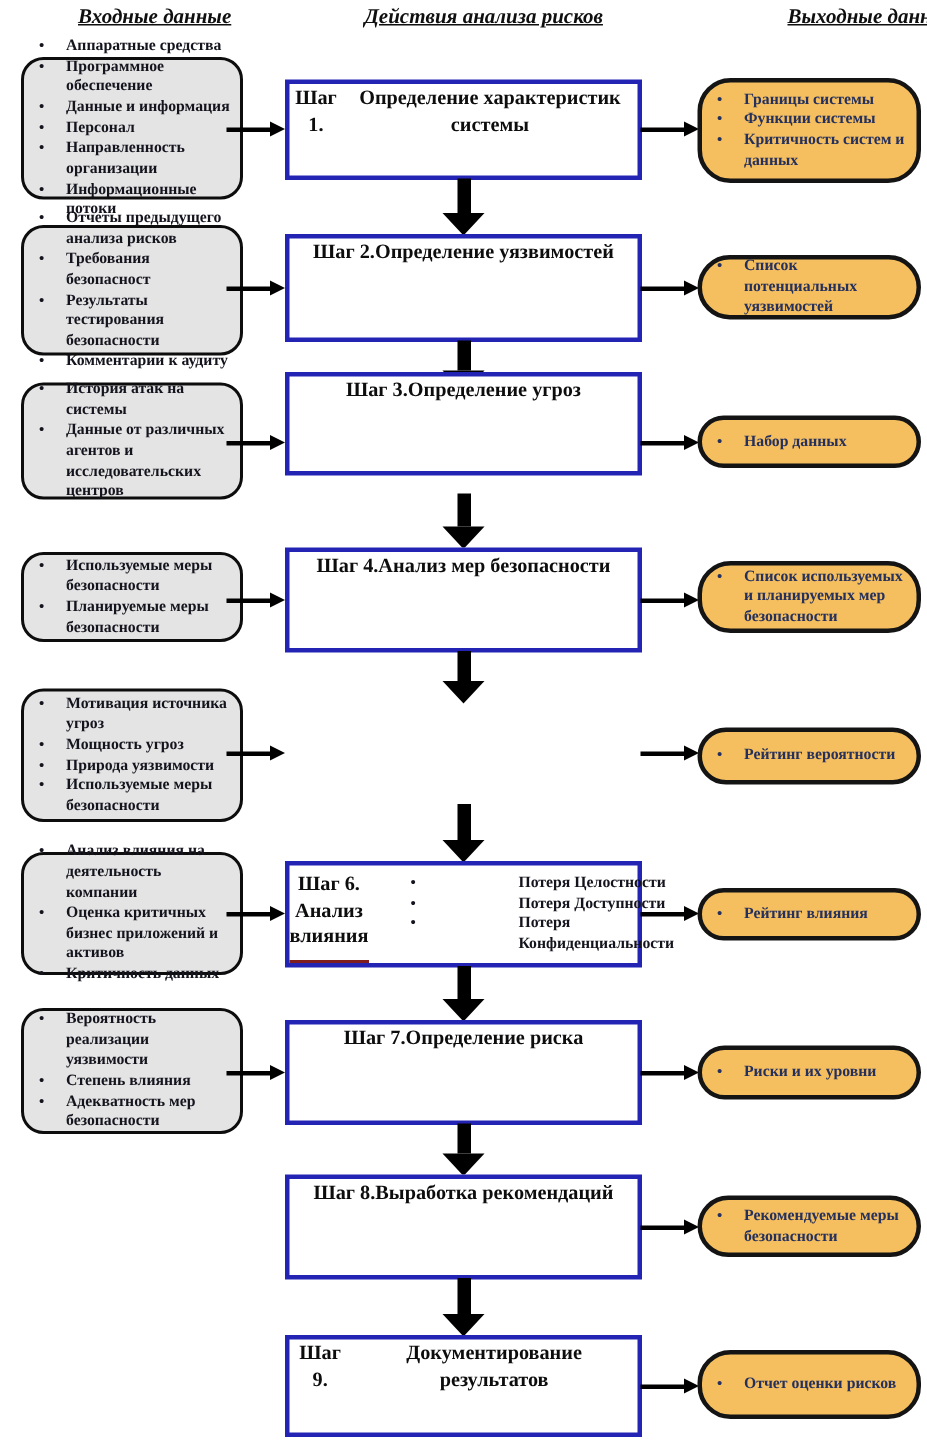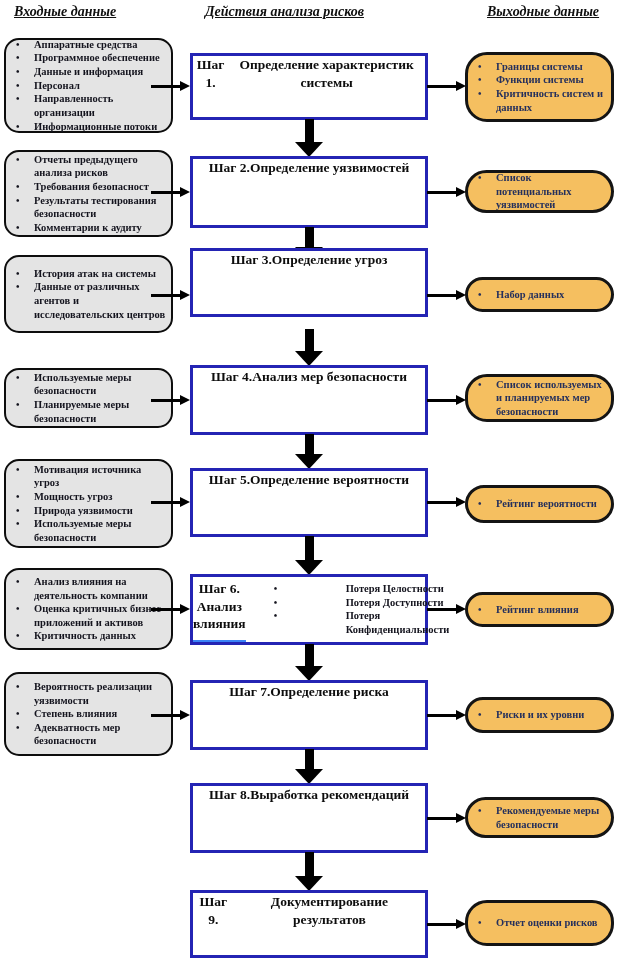--- a/index.html
+++ b/index.html
@@ -5,25 +5,25 @@
 <style>
   html,body { margin:0; padding:0; background:#ffffff; }
   .canvas {
     position:relative; width:618px; height:960px; overflow:hidden;
     background:#ffffff;
     font-family:"Liberation Serif","DejaVu Serif",serif;
   }
   .col-header {
     position:absolute; top:4px;
     font-weight:bold; font-style:italic; text-decoration:underline;
-    font-size:14px; color:#0f0f0f; white-space:nowrap;
+    font-size:14px; color:#0f0f0f; white-space:nowrap;margin-left:38px;
   }
   
   .inp {
-    position:absolute; left:4px; width:169px; box-sizing:border-box;
+    position:absolute; left:14px; width:148px; box-sizing:border-box;
     background:#e4e4e4; border:2.5px solid #0d0d0d; border-radius:15px;
     display:flex; flex-direction:column; justify-content:center;
   }
   
   .out {
     position:absolute; left:465px; width:149px; box-sizing:border-box;
     background:#f5bf60; border:3px solid #141414; border-radius:22px;
     display:flex; flex-direction:column; justify-content:center;
   }
   
@@ -38,21 +38,21 @@
   .blist li {
     position:relative; padding-left:28px; text-align:left;
     font-weight:bold; font-size:10.5px; line-height:1.3; color:#14141e;
   }
   .blist li::before {
     content:"\2022"; position:absolute; left:10px; top:0; font-size:10px;
   }
   .out .blist li { color:#25305c; }
   
   .step6 { justify-content:flex-start; }
-  .step6-title { padding:3px 0 4px 0; border-bottom:2px solid #3b82f6; }
+  .step6-title { padding:3px 0 4px 0; border-bottom:2px solid #7f1d1d; }
   .step6 ul.blist { padding:5px 0 2px 28px; }
   .step6 .blist li { padding-left:72px; color:#14141e; }
   .step6 .blist li::before { left:0; }
   
   .h-arrow { position:absolute; width:39px; height:12px; }
   .h-arrow::before {
     content:""; position:absolute; left:0; right:8px; top:5px;
     height:2.5px; background:#000;
   }
   .h-arrow::after {
@@ -179,24 +179,20 @@
 
   <div class="inp" style="top:459px;height:89px">
     <ul class="blist">
       <li>Мотивация источника угроз</li>
       <li>Мощность угроз</li>
       <li>Природа уязвимости</li>
       <li>Используемые меры безопасности</li>
     </ul>
   </div>
   <div class="h-arrow" style="left:151px;top:496px"></div>
-  <div class="step" style="top:468px;height:69px">
-    <div>Шаг 5.</div>
-    <div>Определение вероятности</div>
-  </div>
   <div class="h-arrow" style="left:427px;top:496px"></div>
   <div class="out" style="top:485px;height:38px">
     <ul class="blist">
       <li>Рейтинг вероятности</li>
     </ul>
   </div>
   <div class="v-arrow" style="top:536px;height:39px">
     <div class="stem"></div>
     <div class="head"></div>
   </div>

